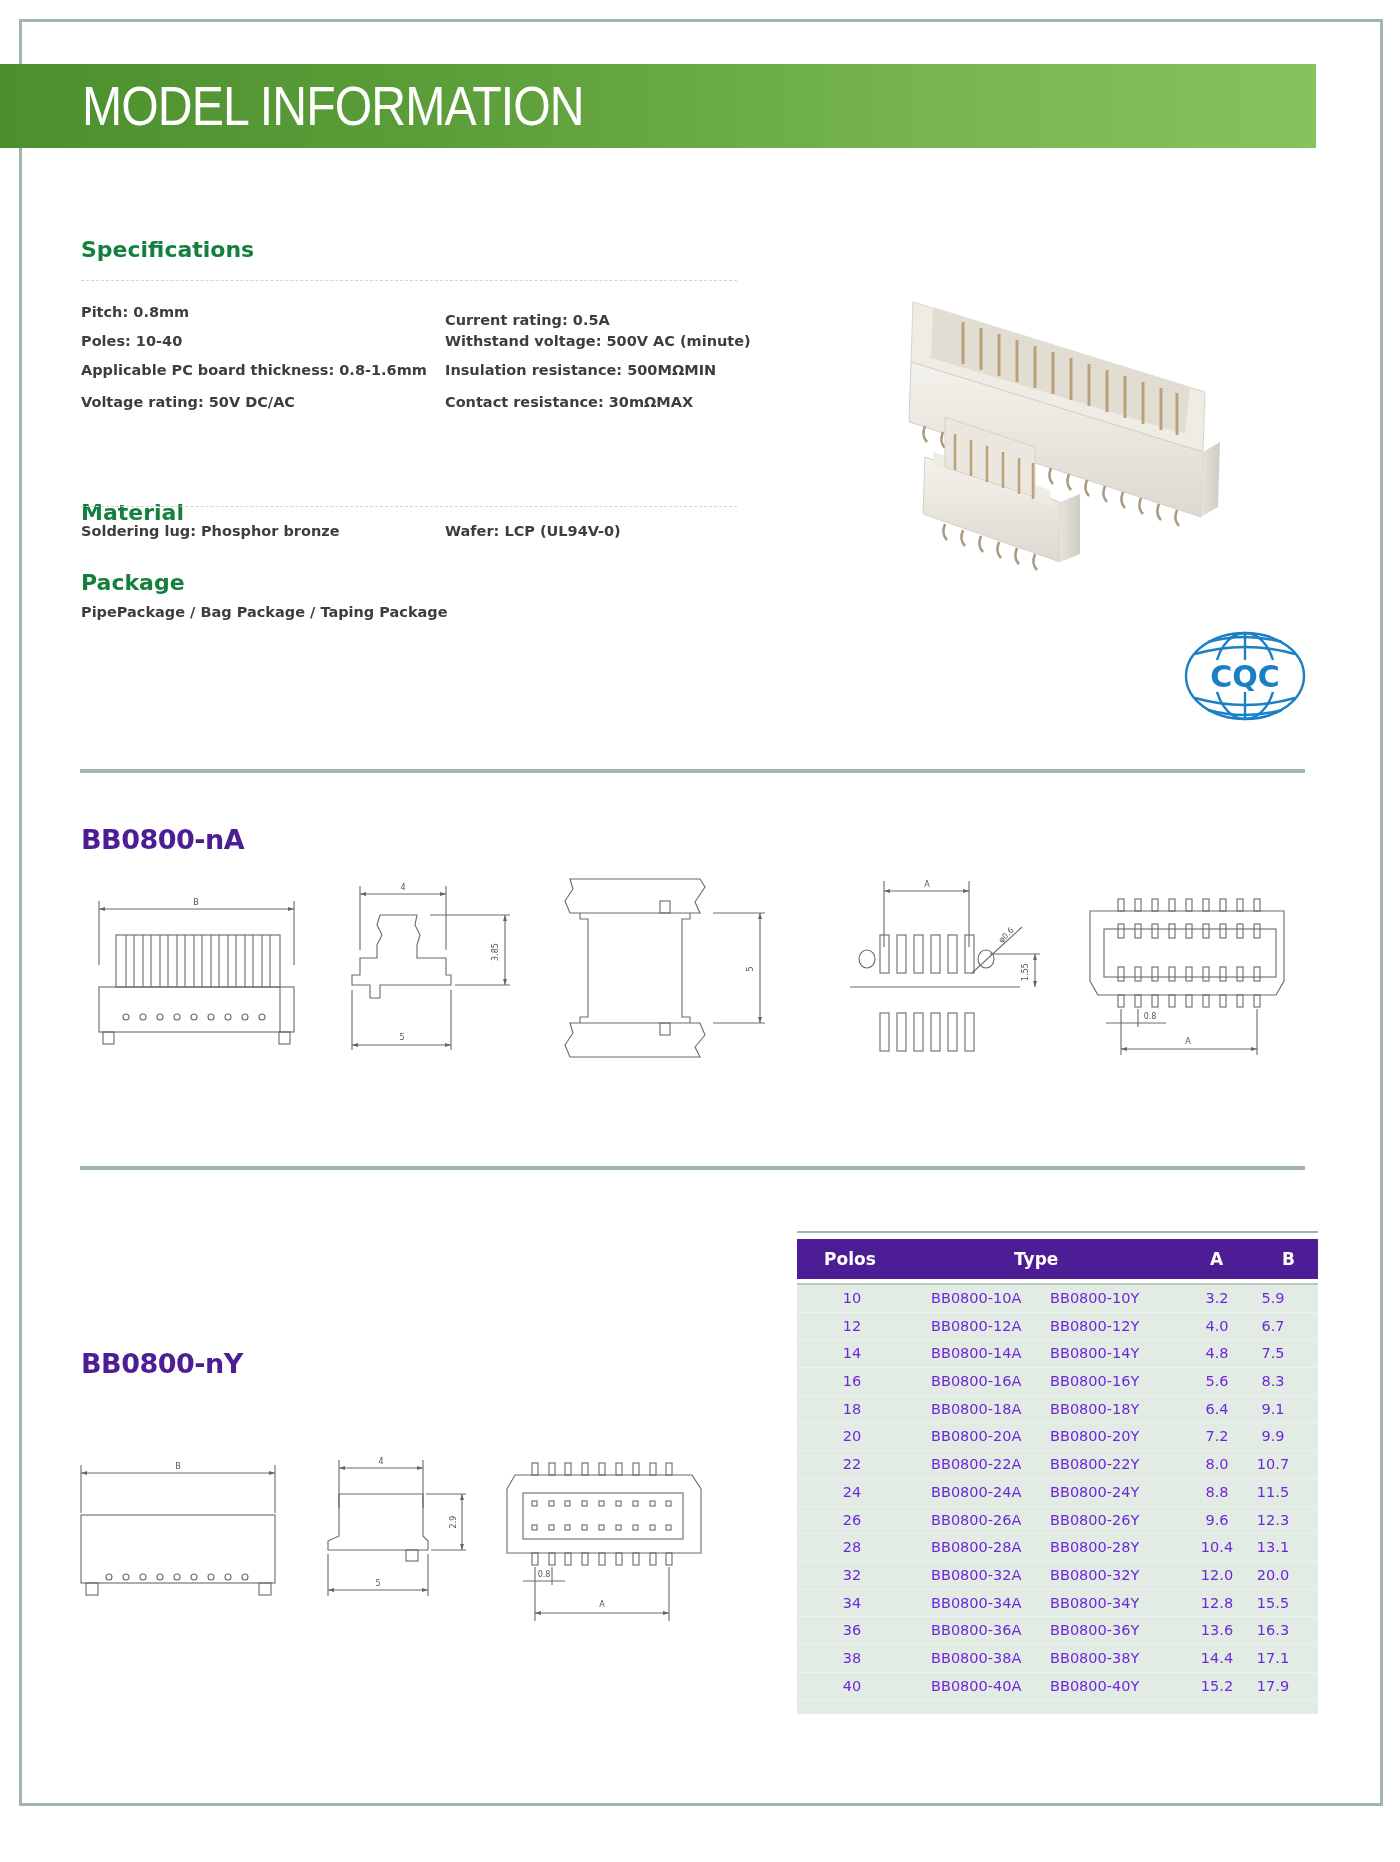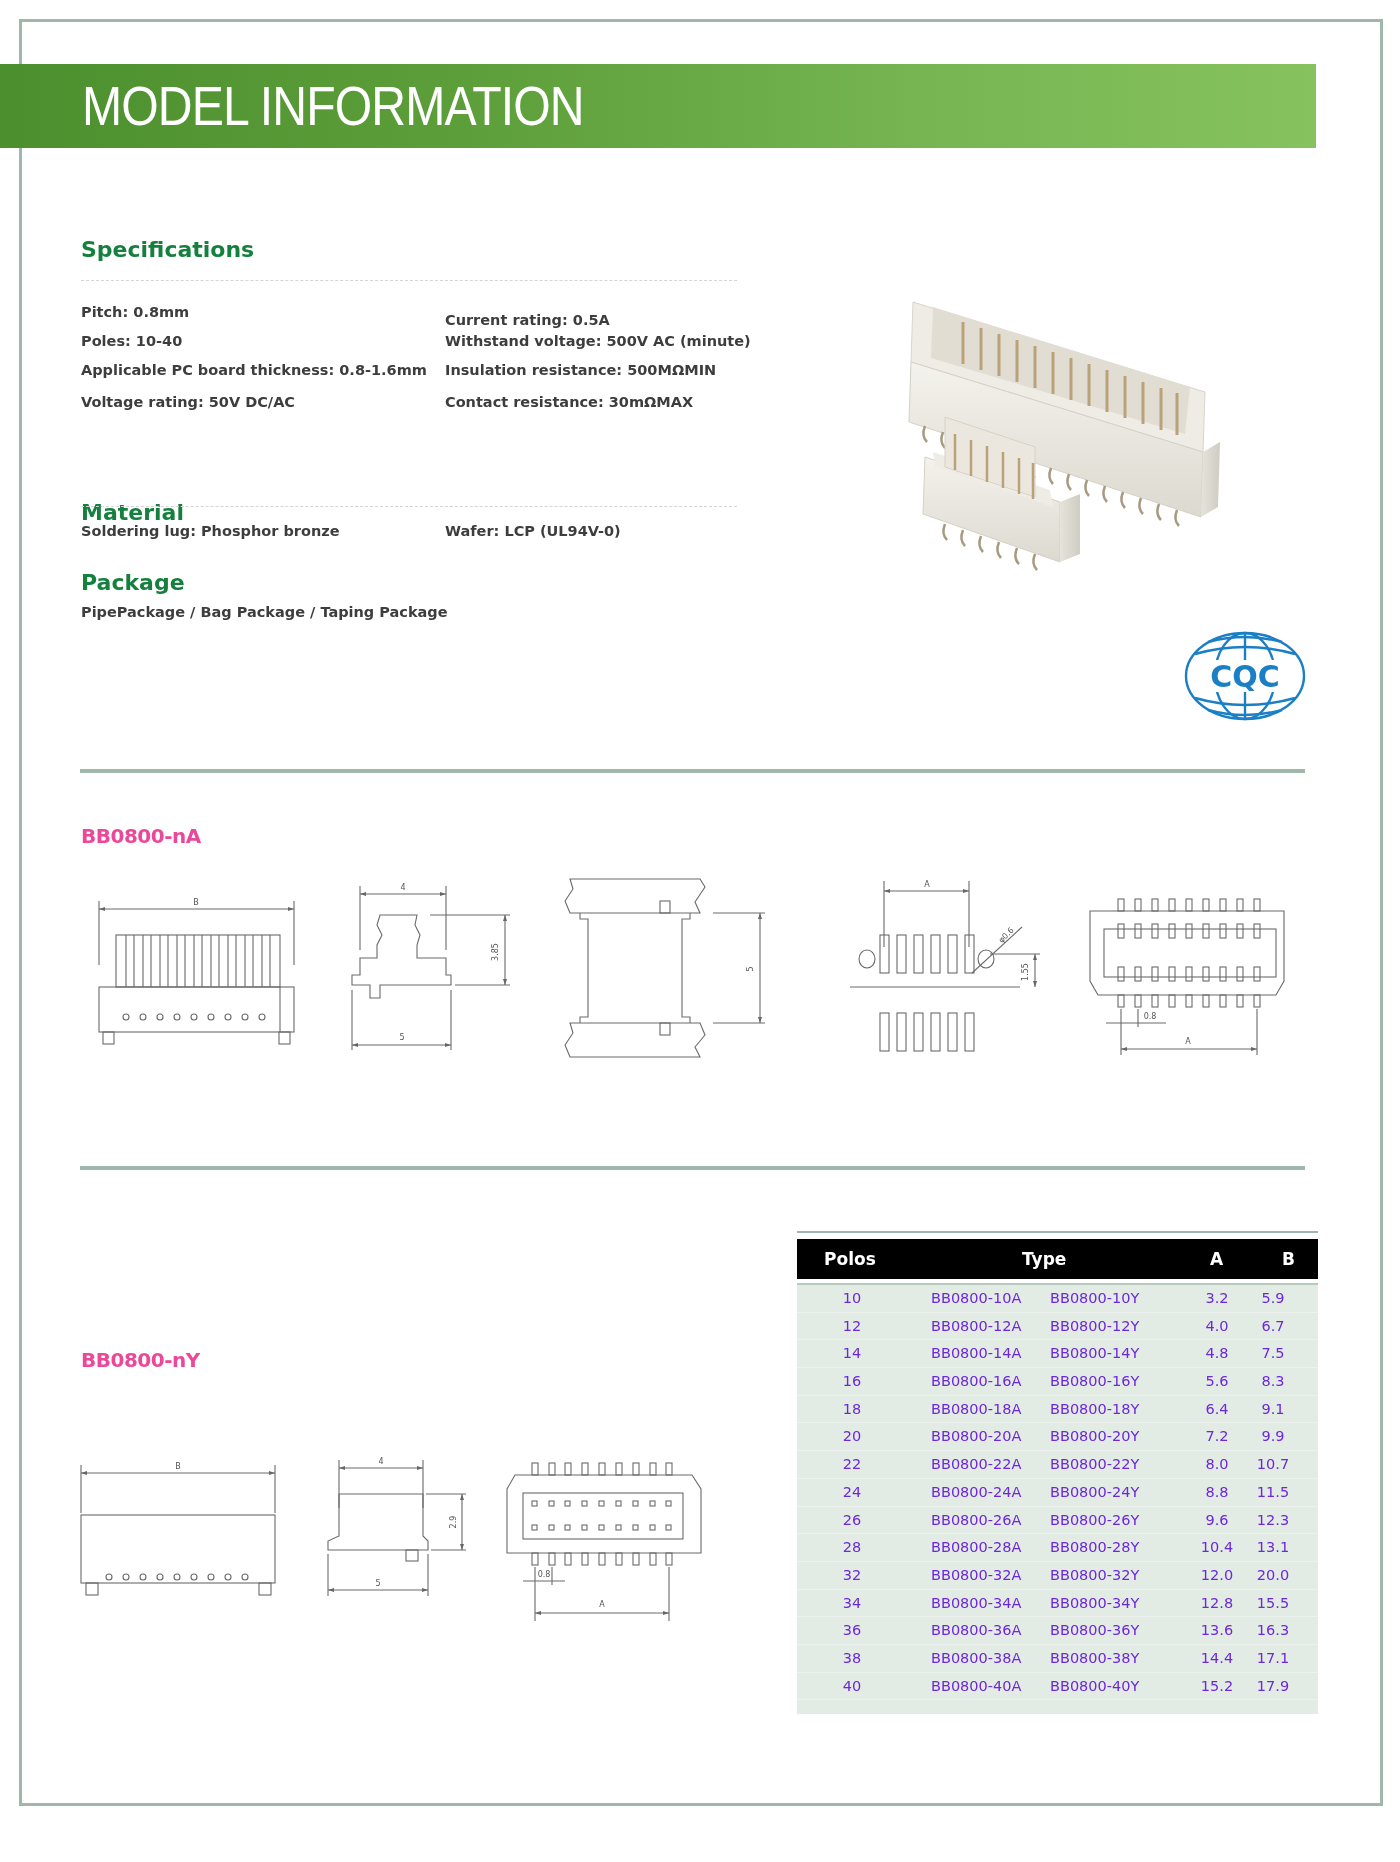--- a/index.html
+++ b/index.html
@@ -11,30 +11,30 @@
             background: linear-gradient(90deg, #4c8f2e 0%, #5c9e39 35%, #76b552 70%, #86c35e 100%); }
   .banner-title { position: absolute; left: 82px; top: 10px; font-family: "Liberation Sans", sans-serif;
                   font-size: 56px; color: #ffffff; letter-spacing: -1px; transform: scaleX(0.86);
                   transform-origin: left center; white-space: nowrap; line-height: 64px; }
   .h2 { position: absolute; left: 81px; font-weight: bold; font-size: 22px; color: #15803d; white-space: nowrap; }
   .dash { position: absolute; left: 81px; width: 656px; height: 0; border-top: 1px dashed #d5d5d5; }
   .spec { position: absolute; font-weight: bold; font-size: 14.5px; color: #3d3d3d; white-space: nowrap; }
   .col1 { left: 81px; }
   .col2 { left: 445px; }
   .divider { position: absolute; left: 80px; width: 1225px; height: 4px; background: #9fb8ab; }
-  .model-title { position: absolute; left: 81px; font-weight: bold; font-size: 20px; color: #ec4899; letter-spacing: -0.5px; }
+  .model-title { position: absolute; left: 81px; font-weight: bold; font-size: 27px; color: #4c1d95; letter-spacing: -0.5px; }
   svg.draw { position: absolute; overflow: visible; }
   svg.draw .l { stroke: #6a6a6a; stroke-width: 1.1; fill: none; }
   svg.draw text { font-family: "DejaVu Sans", sans-serif; font-size: 8px; fill: #555; }
   .product { position: absolute; left: 885px; top: 262px; width: 380px; height: 370px; }
   .cqc { position: absolute; left: 1183px; top: 630px; width: 124px; height: 92px; }
 
   .tbl { position: absolute; left: 797px; top: 1231px; width: 521px; }
   .tbl .topline { height: 2px; background: #9fb8ab; }
-  .tbl .hdr { margin-top: 6px; height: 40px; background: #000000; position: relative; color: #fff; font-weight: bold; font-size: 17px; }
+  .tbl .hdr { margin-top: 6px; height: 40px; background: #4c1d95; position: relative; color: #fff; font-weight: bold; font-size: 17px; }
   .tbl .hdr span { position: absolute; top: 10px; }
   .tbl .subline { margin-top: 4px; height: 2px; background: #b8cabd; }
   .tbl .body { background: #e3ebe5; padding-bottom: 14px; }
   .tbl .row { height: 27.7px; position: relative; font-size: 14.5px; color: #6d28d9; border-bottom: 1px solid #edf2ee; box-sizing: border-box; }
   .tbl .row span { position: absolute; top: 5px; white-space: nowrap; }
   .c-pol { left: 40px; width: 30px; text-align: center; }
   .c-ta { left: 134px; }
   .c-ty { left: 253px; }
   .c-a { left: 400px; width: 40px; text-align: center; }
   .c-b { left: 456px; width: 40px; text-align: center; }
@@ -430,21 +430,21 @@
   <polygon points="30,152 36,150 36,154" fill="#666"></polygon>
     <polygon points="164,152 158,150 158,154" fill="#666"></polygon>
   <text x="39" y="116" text-anchor="middle">0.8</text>
   <text x="97" y="146" text-anchor="middle">A</text>
 </svg>
 
 <div class="tbl">
   <div class="topline"></div>
   <div class="hdr">
     <span style="left:27px;">Polos</span>
-    <span style="left:217px;margin-left:8px;">Type</span>
+    <span style="left:217px;">Type</span>
     <span style="left:413px;">A</span>
     <span style="left:485px;">B</span>
   </div>
   <div class="subline"></div>
   <div class="body" id="tbody">
       <div class="row">
         <span class="c-pol">10</span>
         <span class="c-ta">BB0800-10A</span>
         <span class="c-ty">BB0800-10Y</span>
         <span class="c-a">3.2</span>

